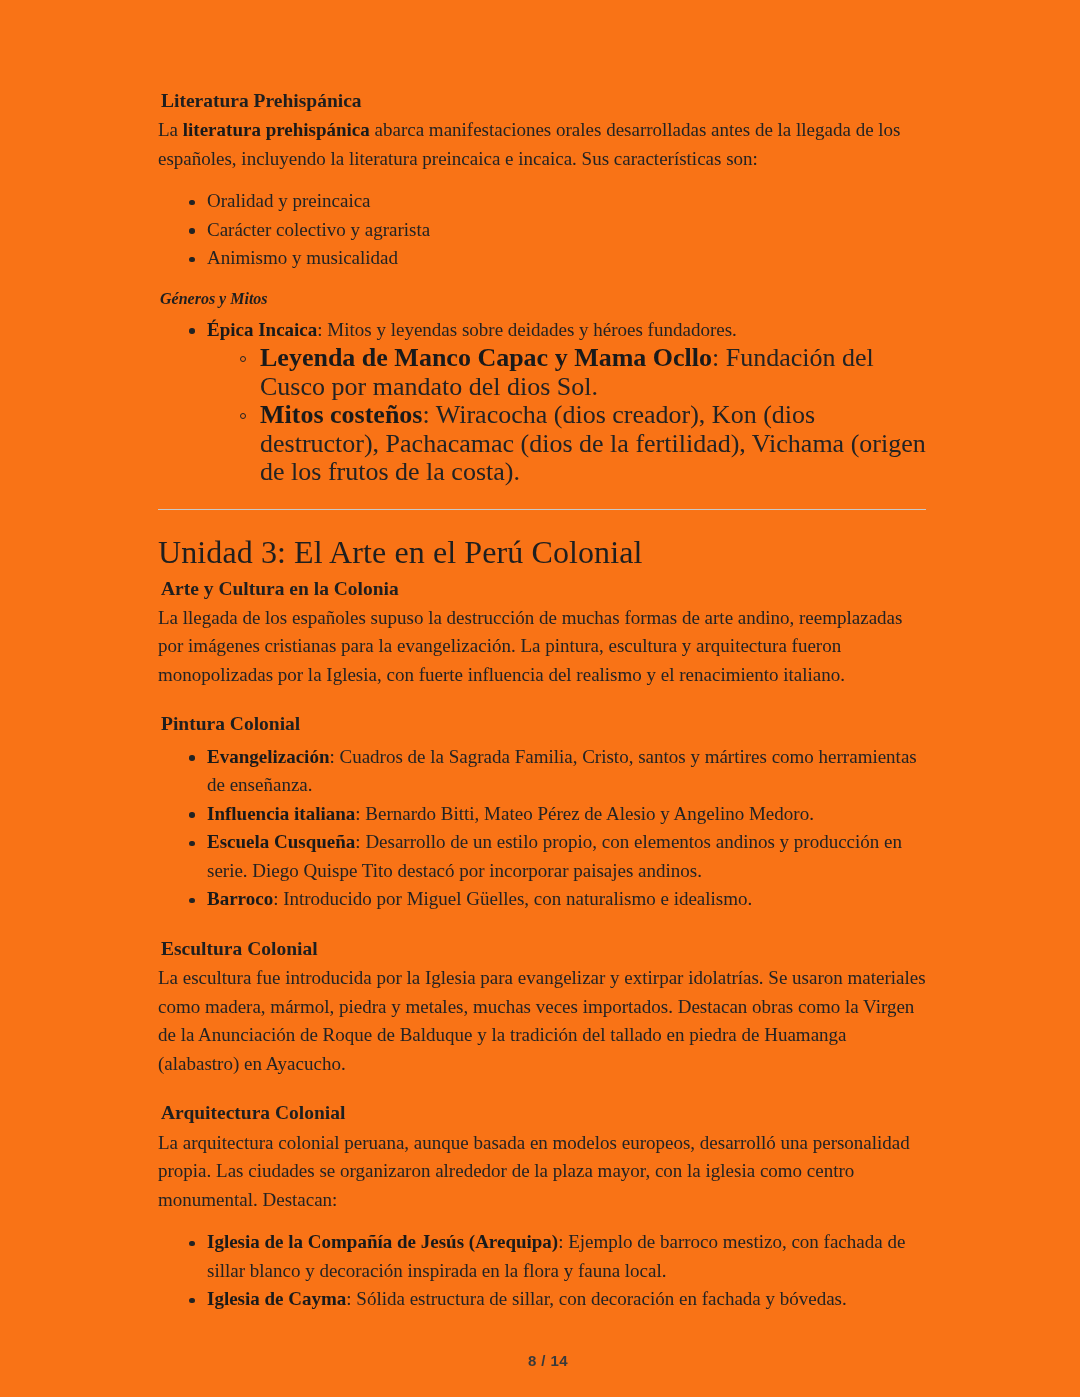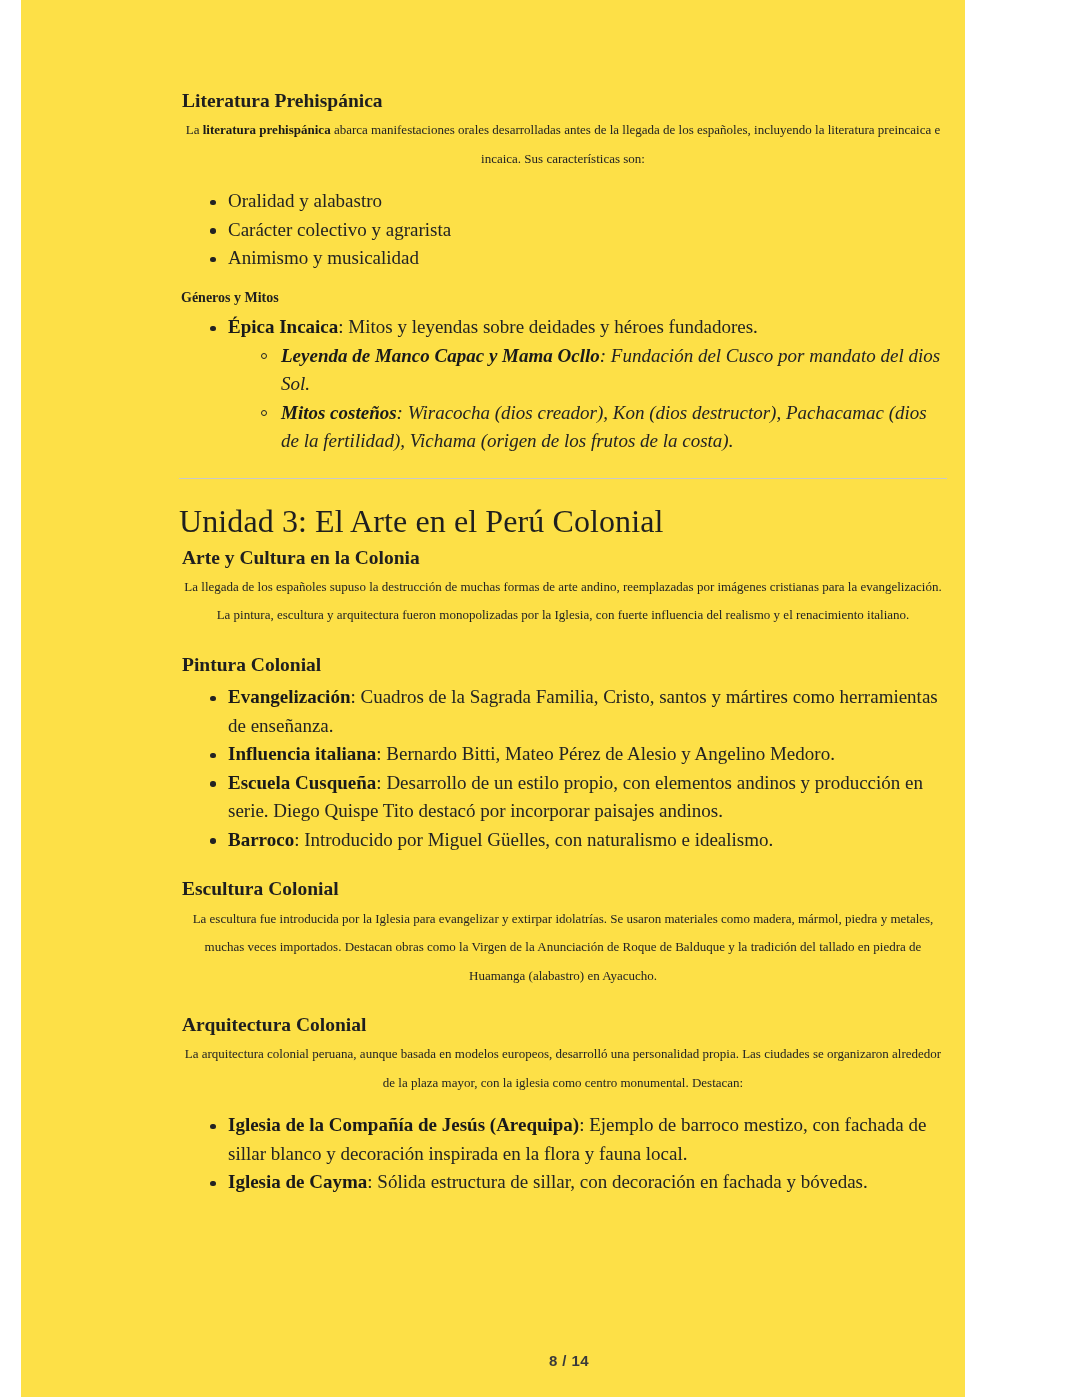--- a/index.html
+++ b/index.html
@@ -14,25 +14,24 @@
     position: relative;
     font-family: "Liberation Serif", "DejaVu Serif", serif;
     color: #232323;
     -webkit-font-smoothing: antialiased;
   }
 
   .page {
     position: absolute;
     left: 0;
     top: 0;
-    width: 944px;
+    width: 1080px;
     height: 1397px;
-    background: #fde047;
+    background: #f97316;
     box-sizing: border-box;
-    margin-left: 21px;
   }
 
   .content {
     position: absolute;
     left: 158px;
     top: 88px;
     width: 768px;
   }
 
   
@@ -49,36 +48,37 @@
   h3.section-title {
     font-size: 19.5px;
     font-weight: 700;
     line-height: 1.3;
     margin: 0;
     padding: 0 0 0 3px;
     color: #1f1f1f;
   }
 
   h4.sub-title {
-    font-size: 14px;
+    font-size: 16px;
     font-weight: 700;
     line-height: 1.3;
     margin: 0;
     padding: 0 0 0 2px;
     color: #1f1f1f;
+    font-style: italic;
   }
 
   
   p.para {
-    font-size: 13px;
+    font-size: 19px;
     line-height: 28.5px;
     margin: 3px 0 0 0;
     padding: 0;
     color: #232323;
-    text-align: center;
+    text-align: left;
   }
 
   p.para b, li b, .bold {
     font-weight: 700;
     color: #1a1a1a;
   }
 
   
   ul.lvl1 {
     list-style: none;
@@ -107,26 +107,25 @@
     background: #232323;
   }
 
   ul.lvl2 {
     list-style: none;
     margin: 0;
     padding: 0;
   }
   ul.lvl2 > li {
     position: relative;
-    font-size: 19px;
+    font-size: 26px;
     line-height: 28.5px;
     padding-left: 53px;
     margin: 0;
     color: #232323;
-    font-style: italic;
   }
   ul.lvl2 > li::before {
     content: "";
     position: absolute;
     left: 33px;
     top: 11.5px;
     width: 6px;
     height: 6px;
     border-radius: 50%;
     border: 1.4px solid #232323;
@@ -168,21 +167,21 @@
 <div class="page">
   <div class="content">
 
     <h3 class="section-title">Literatura Prehispánica</h3>
 
     <p class="para">
       <span>La </span><b>literatura prehispánica</b><span> abarca manifestaciones orales desarrolladas antes de la llegada de los españoles, incluyendo la literatura preincaica e incaica. Sus características son:</span>
     </p>
 
     <ul class="lvl1">
-      <li>Oralidad y alabastro</li>
+      <li>Oralidad y preincaica</li>
       <li>Carácter colectivo y agrarista</li>
       <li>Animismo y musicalidad</li>
     </ul>
 
     <div class="block-gap-md"></div>
 
     <h4 class="sub-title">Géneros y Mitos</h4>
 
     <ul class="lvl1 tight">
       <li>

